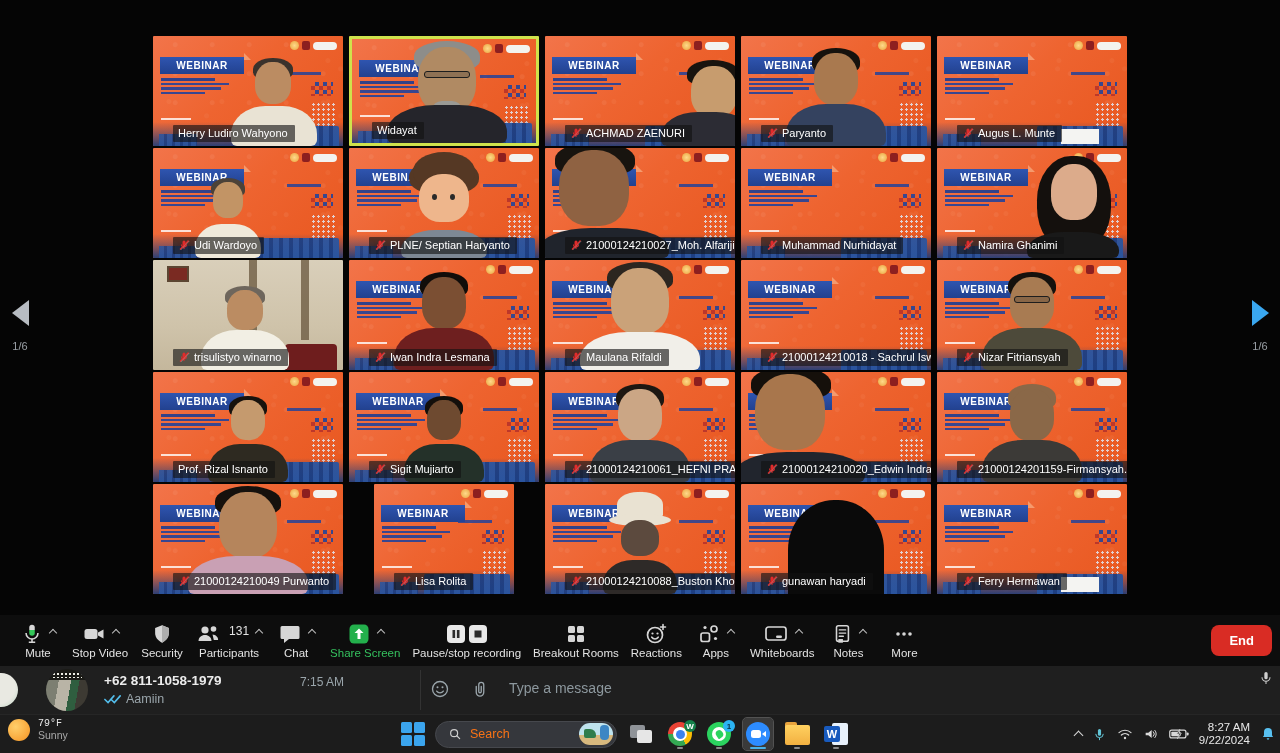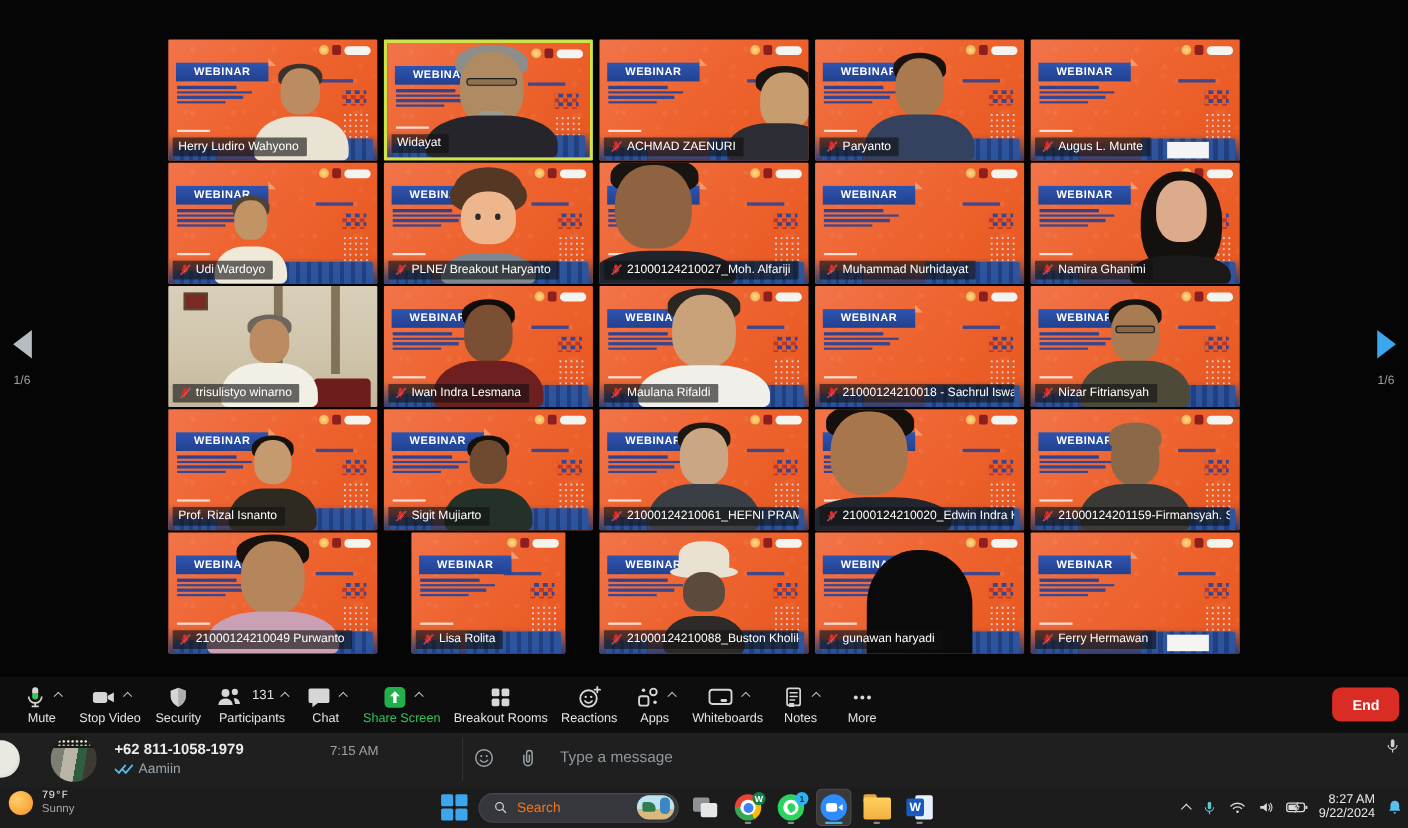--- a/index.html
+++ b/index.html
@@ -64,21 +64,21 @@
   .bodyy { position:absolute; border-radius:40% 40% 6px 6px / 70% 70% 6px 6px; }
   .beard { position:absolute; border-radius:40% 40% 60% 60%; }
   .glasses { position:absolute; height:7px; border:1.5px solid #1d1d1d; border-radius:3px; background:rgba(40,40,40,.25); }
   .sil { position:absolute; left:50%; transform:translateX(-50%); bottom:-10px; width:96px; height:104px;
     background:#0a0a0a; border-radius:48% 48% 10px 10px; filter:blur(.6px); }
   .hat-top { position:absolute; border-radius:45% 45% 20% 20%; background:#e9e2d2; }
   .hat-brim { position:absolute; border-radius:50%; background:#ddd5c2; }
   .eye { position:absolute; width:5px; height:6px; background:#2a2a2a; border-radius:50%; }
 
   
-  .ntag { position:absolute; left:4px; bottom:4px; max-width:93%; display:flex; align-items:flex-start; gap:4px;
+  .ntag { position:absolute; left:20px; bottom:4px; max-width:93%; display:flex; align-items:flex-start; gap:4px;
     background:rgba(18,18,18,.62); color:#fff; font-size:11px; padding:2px 7px 3px 5px;
     white-space:nowrap; overflow:hidden; border-radius:1px; }
   .ntag svg { flex:0 0 auto; }
 
   
   .navl, .navr { position:absolute; width:40px; text-align:center; color:#9aa0a6; font-size:11px; }
   .navl { left:0; top:300px; } .navr { right:0; top:300px; }
   .navl .tri { width:0; height:0; border-top:13px solid transparent; border-bottom:13px solid transparent;
     border-right:17px solid #b7bcc2; margin:0 auto 14px auto; cursor:pointer; }
   .navr .tri { width:0; height:0; border-top:13px solid transparent; border-bottom:13px solid transparent;
@@ -442,21 +442,21 @@
           </div>
           <div class="ntag">
             <svg width="12" height="12" viewBox="0 0 24 24">
               <rect x="9" y="3" width="6" height="11" rx="3" fill="#e02b2b"></rect>
               <path d="M6 11a6 6 0 0 0 12 0h-2a4 4 0 0 1-8 0z" fill="#e02b2b"></path>
               <line x1="11" y1="16" x2="13" y2="16" stroke="#e02b2b" stroke-width="0"></line>
               <rect x="11" y="15" width="2" height="5" fill="#e02b2b"></rect>
               <line x1="4" y1="21" x2="21" y2="3" stroke="#e02b2b" stroke-width="2.4"></line>
               <line x1="5.5" y1="22" x2="22.5" y2="4" stroke="#fff" stroke-width="1" opacity="0.6"></line>
             </svg>
-            <span>PLNE/ Breakout Haryanto</span>
+            <span>PLNE/ Septian Haryanto</span>
           </div>
         </div>
         <div class="tile" style="left: 545px; top: 148px; width: 190px; height: 110px;">
           <div class="wb">
             <div class="wb-tex"></div>
             <div class="wb-logos">
               <i class="l1"></i>
               <i class="l2"></i>
               <i class="l3"></i>
             </div>
@@ -1196,20 +1196,35 @@
       </div>
       <div class="titem green">
         <div class="trow">
           <span><svg width="24" height="24" viewBox="0 0 24 24">
               <rect x="2.5" y="2.5" width="19" height="19" rx="4.5" fill="#23b04c"></rect>
               <path d="M12 6.5l4.5 4.5h-3v6h-3v-6h-3z" fill="#fff"></path>
             </svg></span>
           <span class="chev"></span>
         </div>
         <div class="tlabel">Share Screen</div>
+      </div>
+      <div class="titem">
+        <div class="trow">
+          <span><span class="recchip">
+              <svg width="10" height="10" viewBox="0 0 10 10">
+                <rect x="1.5" y="1" width="2.6" height="8" fill="#2b2b2b"></rect>
+                <rect x="5.9" y="1" width="2.6" height="8" fill="#2b2b2b"></rect>
+              </svg>
+            </span><span class="recchip">
+              <svg width="10" height="10" viewBox="0 0 10 10">
+                <rect x="1.5" y="1.5" width="7" height="7" fill="#2b2b2b"></rect>
+              </svg>
+            </span></span>
+        </div>
+        <div class="tlabel">Pause/stop recording</div>
       </div>
       <div class="titem">
         <div class="trow">
           <span><svg width="24" height="24" viewBox="0 0 24 24">
               <rect x="4" y="4" width="7" height="7" rx="1.5" fill="#d6d6d6"></rect>
               <rect x="13" y="4" width="7" height="7" rx="1.5" fill="#d6d6d6"></rect>
               <rect x="4" y="13" width="7" height="7" rx="1.5" fill="#d6d6d6"></rect>
               <rect x="13" y="13" width="7" height="7" rx="1.5" fill="#d6d6d6"></rect>
             </svg></span>
         </div>

